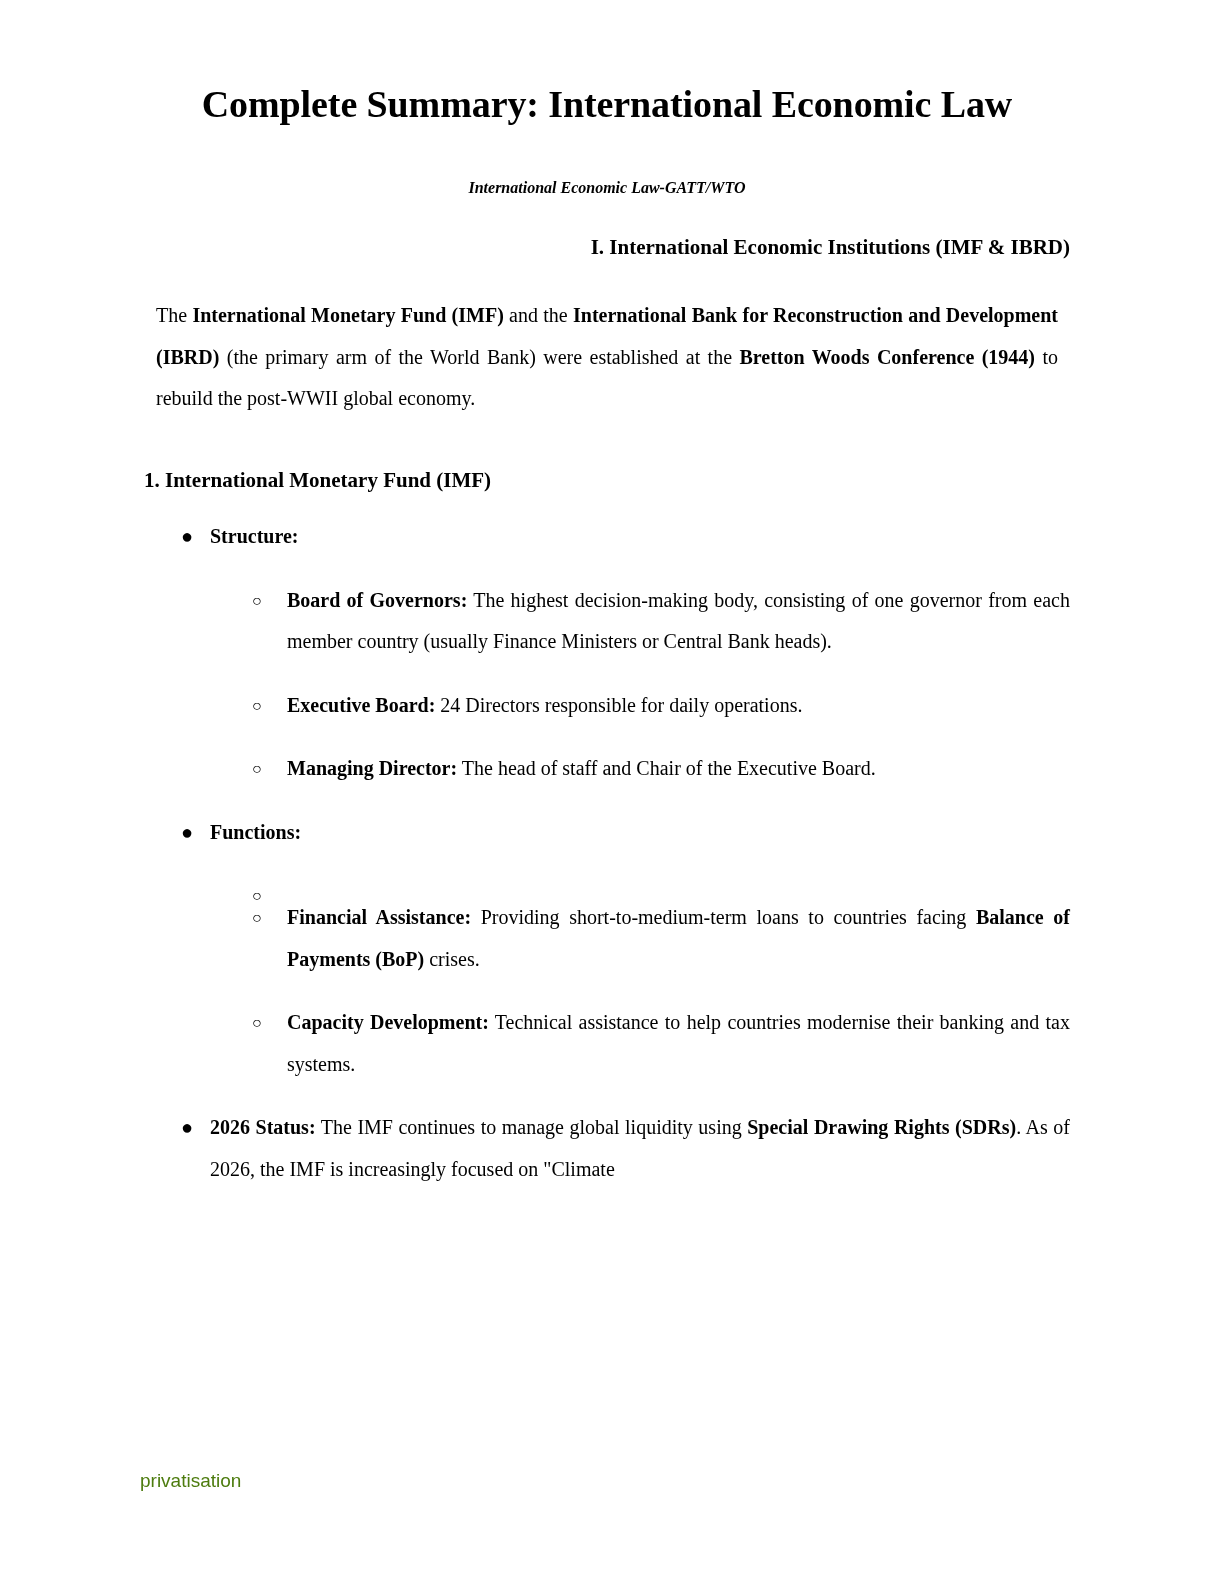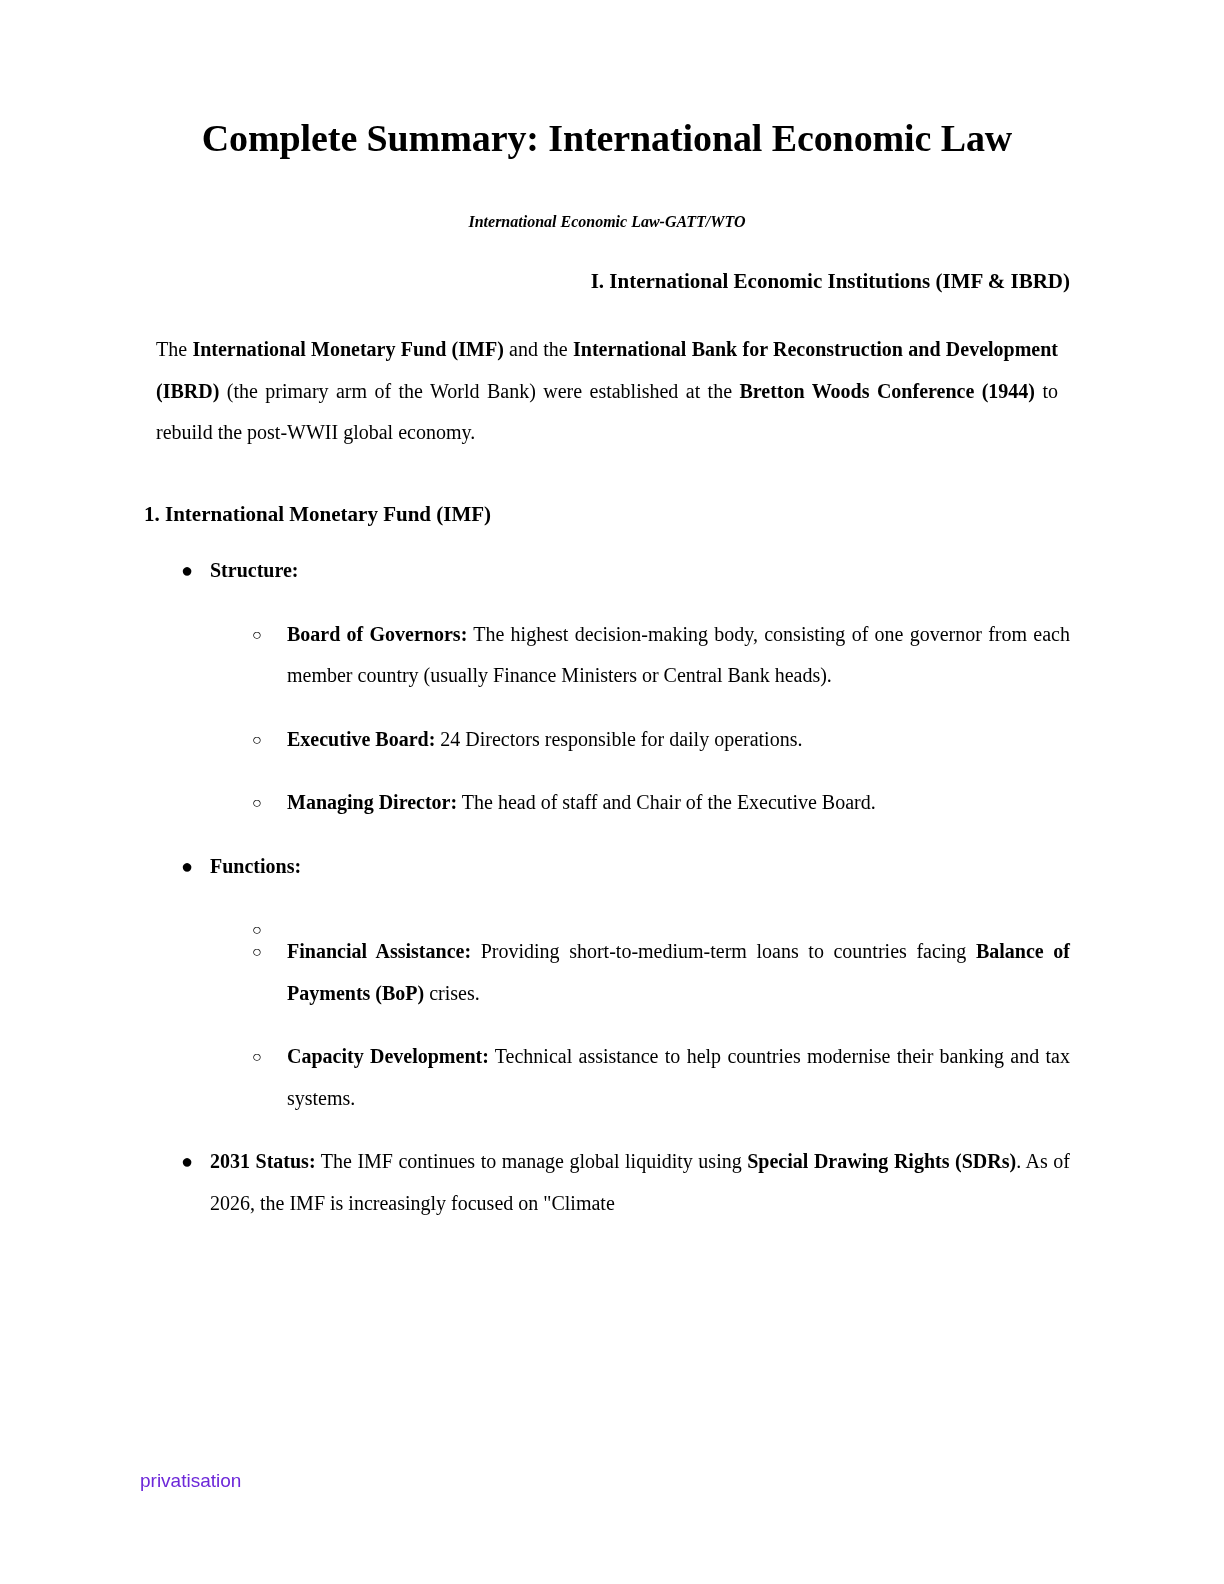--- a/index.html
+++ b/index.html
@@ -31,21 +31,21 @@
     width: 926px;   
   }
 
   
   .doc-title {
     font-size: 38px;
     font-weight: bold;
     line-height: 1.18;
     text-align: center;
     margin: 0;
-    padding-top: 116px;
+    padding-top: 82px;
     letter-spacing: -0.1px;
   }
 
   
   .doc-subtitle {
     font-size: 16px;
     font-weight: bold;
     font-style: italic;
     text-align: center;
     margin: 0;
@@ -134,21 +134,21 @@
   .li-text, .body-para { hyphens: none; }
 
   
   .footer-note {
     position: absolute;
     left: 140px;
     top: 1470px;
     font-family: "Liberation Sans", "DejaVu Sans", sans-serif;
     font-size: 19px;
     line-height: 1.2;
-    color: #6d28d9;
+    color: #4d7c0f;
   }
 </style>
 </head>
 <body>
 
 <div class="page">
   <div class="content">
 
     <h1 class="doc-title">Complete Summary: International Economic Law</h1>
 
@@ -195,20 +195,20 @@
               <span class="li-text"><b>Financial Assistance:</b> Providing short-to-medium-term loans to countries facing <b>Balance of Payments (BoP)</b> crises.</span>
             </li>
             <li class="li-l2">
               <span class="bullet-circle">○</span>
               <span class="li-text"><b>Capacity Development:</b> Technical assistance to help countries modernise their banking and tax systems.</span>
             </li>
           </ul>
         </li>
         <li class="li-l1">
           <span class="bullet-dot">●</span>
-          <span class="li-text"><b>2031 Status:</b> The IMF continues to manage global liquidity using <b>Special Drawing Rights (SDRs)</b>. As of 2026, the IMF is increasingly focused on "Climate</span>
+          <span class="li-text"><b>2026 Status:</b> The IMF continues to manage global liquidity using <b>Special Drawing Rights (SDRs)</b>. As of 2026, the IMF is increasingly focused on "Climate</span>
         </li>
       </ul>
 
   </div>
 
   <div class="footer-note">privatisation</div>
 </div>
 
 </body></html>

